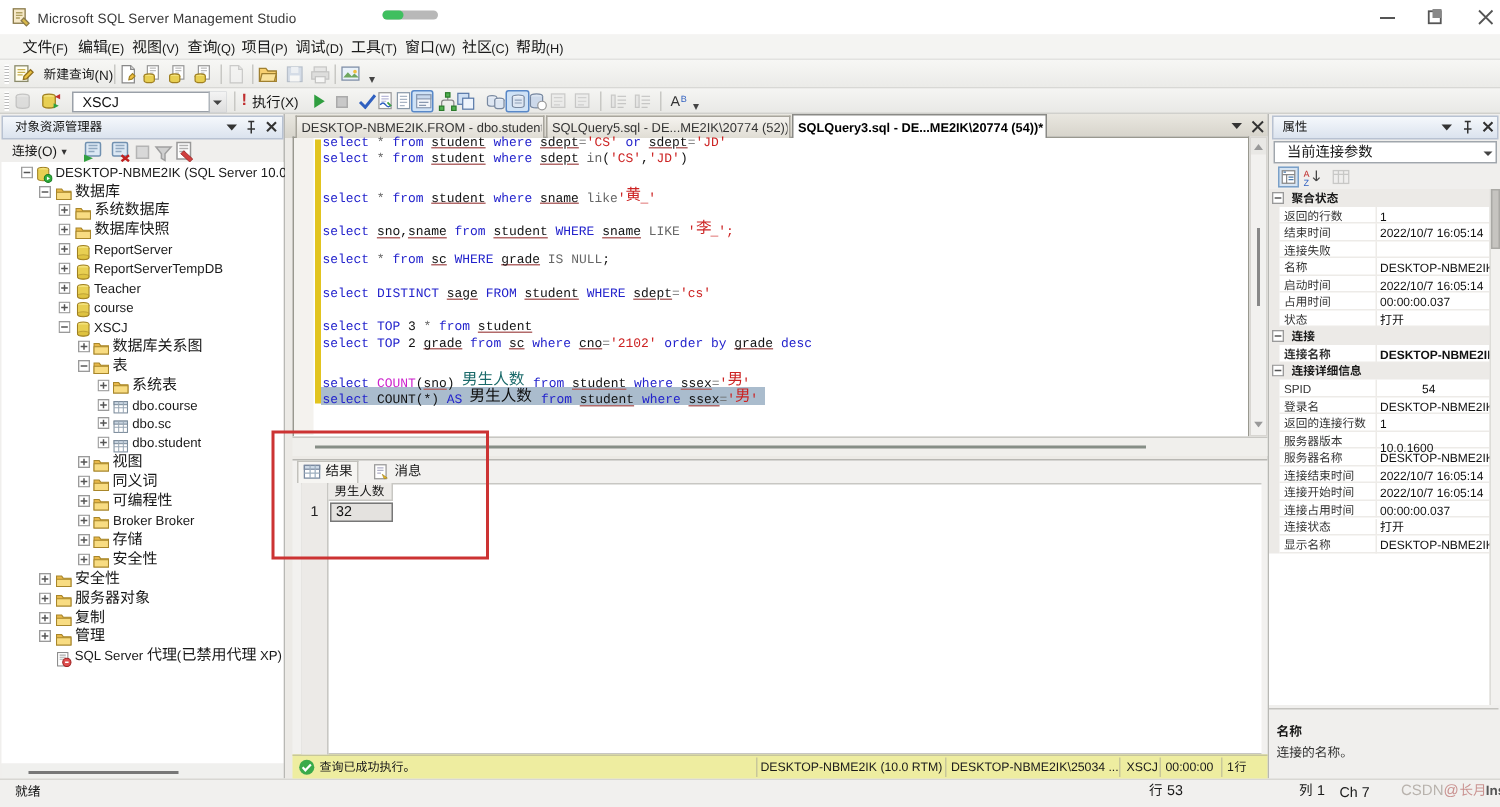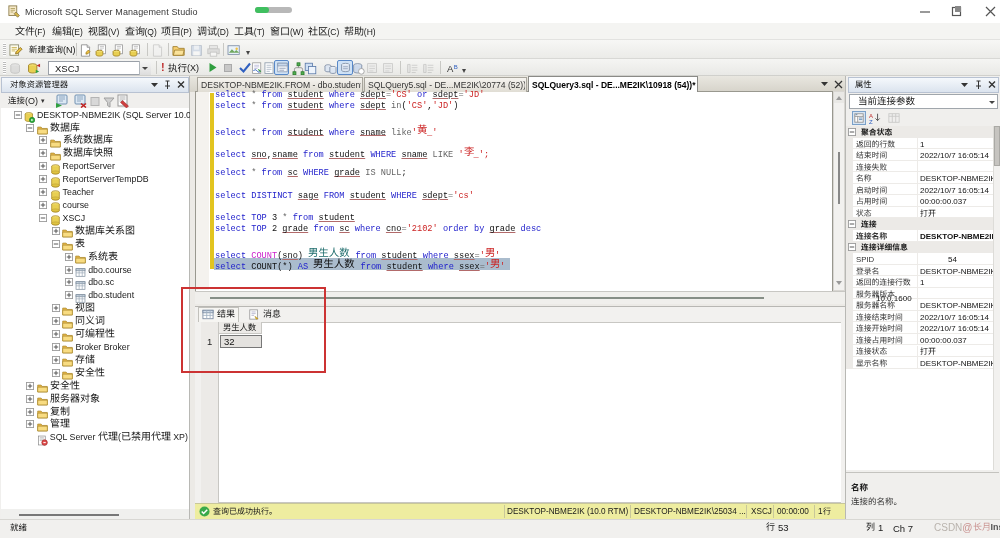--- a/index.html
+++ b/index.html
@@ -795,21 +795,21 @@
 <div class="abs" style="left:197px;top:77px;width:166px;height:15px;background:linear-gradient(#f5f3ef,#e0ddd4);border:1px solid #a8a59c;border-bottom:none;z-index:2"></div>
 <div class="abs row" style="left:201px;top:79px;height:12px;z-index:4;white-space:nowrap;overflow:hidden;width:160px">
     <span style="font-size:8.6px;color:#333">DESKTOP-NBME2IK.FROM - dbo.student</span>
   </div>
 <div class="abs" style="left:364px;top:77px;width:163px;height:15px;background:linear-gradient(#f5f3ef,#e0ddd4);border:1px solid #a8a59c;border-bottom:none;z-index:2"></div>
 <div class="abs row" style="left:368px;top:79px;height:12px;z-index:4;white-space:nowrap;overflow:hidden;width:157px">
     <span style="font-size:8.6px;color:#333">SQLQuery5.sql - DE...ME2IK\20774 (52))*</span>
   </div>
 <div class="abs" style="left:528px;top:76px;width:170px;height:16px;background:#fff;border:1px solid #8a8a86;border-bottom:none;z-index:3"></div>
 <div class="abs row" style="left:532px;top:78.5px;height:12px;z-index:4;white-space:nowrap;overflow:hidden;width:164px">
-    <span style="font-size:8.5px;color:#000;font-weight:bold">SQLQuery3.sql - DE...ME2IK\10918 (54))*</span>
+    <span style="font-size:8.5px;color:#000;font-weight:bold">SQLQuery3.sql - DE...ME2IK\20774 (54))*</span>
   </div>
 <svg class="abs" style="left:820px;top:80px;z-index:4" width="24" height="9" viewBox="0 0 24 9">
     <path d="M1 2l3.5 4L8 2z" fill="#333"></path>
     <path d="M15 1l7 7M22 1l-7 7" stroke="#333" stroke-width="1.3"></path>
   </svg>
 <div class="abs" style="left:195px;top:91px;width:638px;height:200px;background:#fff;border:1px solid #99988f;border-bottom:none;z-index:1"></div>
 <div class="abs" style="left:196px;top:92px;width:13px;height:198px;background:#f4f2ee;z-index:2"></div>
 <div class="abs" style="left:210px;top:93px;width:3.5px;height:176px;background:#e2c41f;z-index:2"></div>
 <div class="abs" style="left:214px;top:258.2px;width:296px;height:11.4px;background:#aabccd;z-index:2"></div>
 <div class="abs" style="left:215px;top:90.0px;height:11.2px;font-family:'Liberation Mono',monospace;font-size:8.65px;line-height:11.2px;white-space:pre;z-index:3"><span style="color:#2222cc;">select</span><span style="color:#666;"> * </span><span style="color:#2222cc;">from</span> <span style="color:#111;text-decoration:underline;text-decoration-color:#b26a6a;">student</span> <span style="color:#2222cc;">where</span> <span style="color:#111;text-decoration:underline;text-decoration-color:#b26a6a;">sdept</span><span style="color:#666;">=</span><span style="color:#cc2222;">'CS'</span> <span style="color:#2222cc;">or</span> <span style="color:#111;text-decoration:underline;text-decoration-color:#b26a6a;">sdept</span><span style="color:#666;">=</span><span style="color:#cc2222;">'JD'</span></div>
@@ -1209,21 +1209,21 @@
     <svg class="ck" width="39" height="9" style="vertical-align:-2.0999999999999996px" viewBox="0 0 39 9">
       <g fill="#333" transform="translate(0,6.9) scale(0.0078)">
         <use href="#gR670d" x="0"></use>
         <use href="#gR52a1" x="1000"></use>
         <use href="#gR5668" x="2000"></use>
         <use href="#gR7248" x="3000"></use>
         <use href="#gR672c" x="4000"></use>
       </g>
     </svg>
   </div>
-<div class="abs row" style="left:876px;top:289.1px;height:18px;white-space:nowrap;overflow:hidden;width:74px">
+<div class="abs row" style="left:920px;top:289.1px;height:18px;white-space:nowrap;overflow:hidden;width:74px">
     <span style="font-size:8px;color:#111;font-weight:normal;white-space:pre">10.0.1600</span>
   </div>
 <div class="abs" style="left:853px;top:299.3px;width:140px;height:11.55px;border-bottom:1px solid #edebe8"></div>
 <div class="abs" style="left:917px;top:299.3px;width:1px;height:11.55px;background:#edebe8"></div>
 <div class="abs row" style="left:856px;top:300.7px;height:10px;white-space:nowrap">
     <svg class="ck" width="39" height="9" style="vertical-align:-2.0999999999999996px" viewBox="0 0 39 9">
       <g fill="#333" transform="translate(0,6.9) scale(0.0078)">
         <use href="#gR670d" x="0"></use>
         <use href="#gR52a1" x="1000"></use>
         <use href="#gR5668" x="2000"></use>

